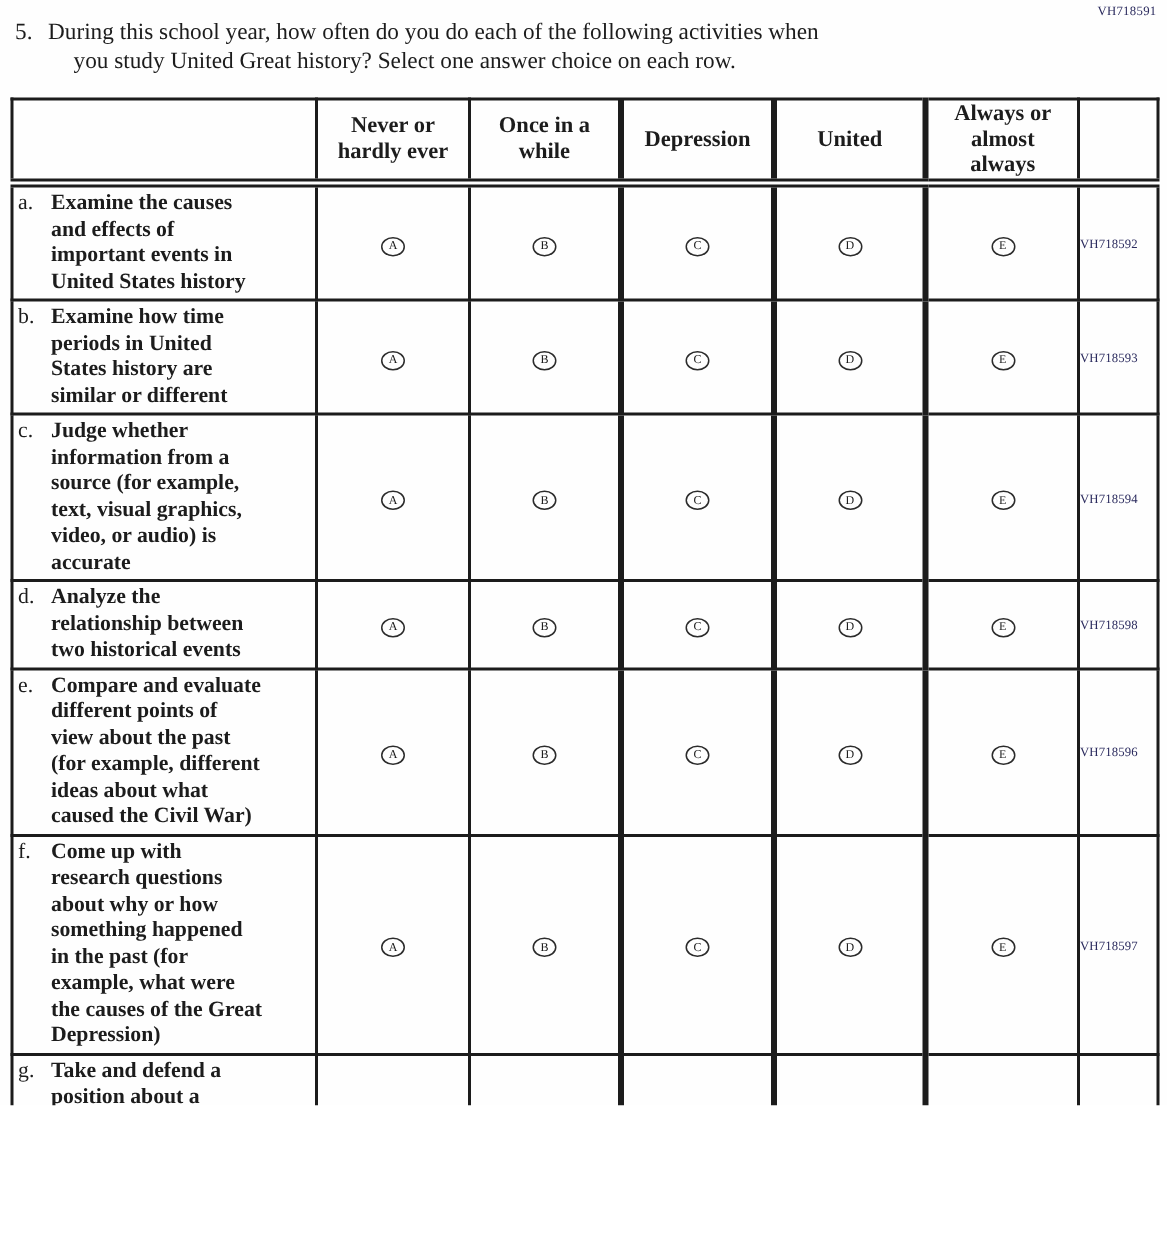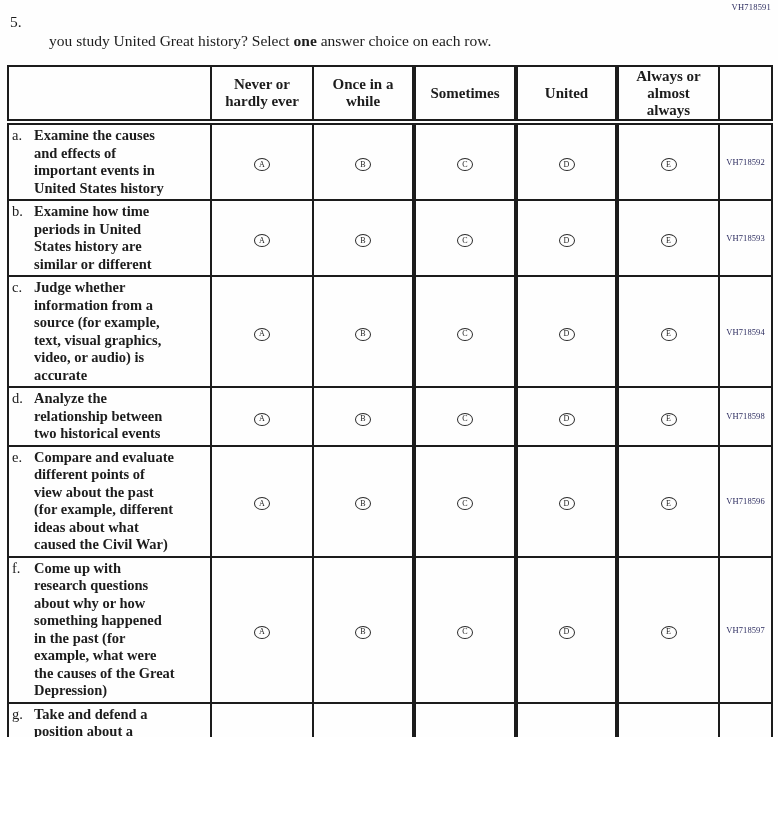--- a/index.html
+++ b/index.html
@@ -23,21 +23,21 @@
   }
   .question {
     position: relative;
     margin: 12px 0 0 10px;
     width: 740px;
     font-size: 15.5px;
     line-height: 19px;
   }
   .q-num { position: absolute; left: 0; top: 0; }
   .q-body { padding-left: 39px; text-indent: -17px; }
-  .q-body b { font-weight: bold; }
+  .q-body b { font-weight: normal; }
 
   table.survey {
     border-collapse: collapse;
     table-layout: fixed;
     width: 764px;
     margin: 15px 0 0 7px;
   }
   td, th { border: 2px solid #1c1c1c; padding: 0; }
   
   th:nth-child(4), td:nth-child(4),
@@ -77,58 +77,58 @@
     width: 16px;
     height: 13px;
     border: 1px solid #2b2b2b;
     border-radius: 50%;
     font-size: 8px;
     line-height: 1;
     color: #1c1c1c;
     cursor: pointer;
   }
   td.code-cell {
-    text-align: center;
+    text-align: left;
     vertical-align: middle;
     font-size: 8.5px;
     letter-spacing: 0.1px;
     color: #2b2b5e;
     overflow: hidden;
   }
 </style>
 </head>
 <body>
 
 <div class="page">
 
   <div class="page-code">VH718591</div>
 
   <div class="question">
     <span class="q-num">5.</span>
-    <div class="q-body"><br><span>you study United Great history? Select </span><b>one</b><span> answer choice on each row.</span></div>
+    <div class="q-body"><span>During this school year, how often do you do each of the following activities when</span><br><span>you study United Great history? Select </span><b>one</b><span> answer choice on each row.</span></div>
   </div>
 
   <table class="survey">
     <colgroup>
       <col style="width:203px">
         <col style="width:102px">
         <col style="width:101px">
       <col style="width:102px">
         <col style="width:101px">
         <col style="width:102px">
       <col style="width:53px">
     </colgroup>
     <thead>
       <tr class="head">
         <th></th>
         <th>Never or
 hardly ever</th>
         <th>Once in a
 while</th>
-        <th>Sometimes</th>
+        <th>Depression</th>
         <th>United</th>
         <th>Always or
 almost
 always</th>
         <th></th>
       </tr>
     </thead>
     <tbody>
 
       <tr class="r0">

